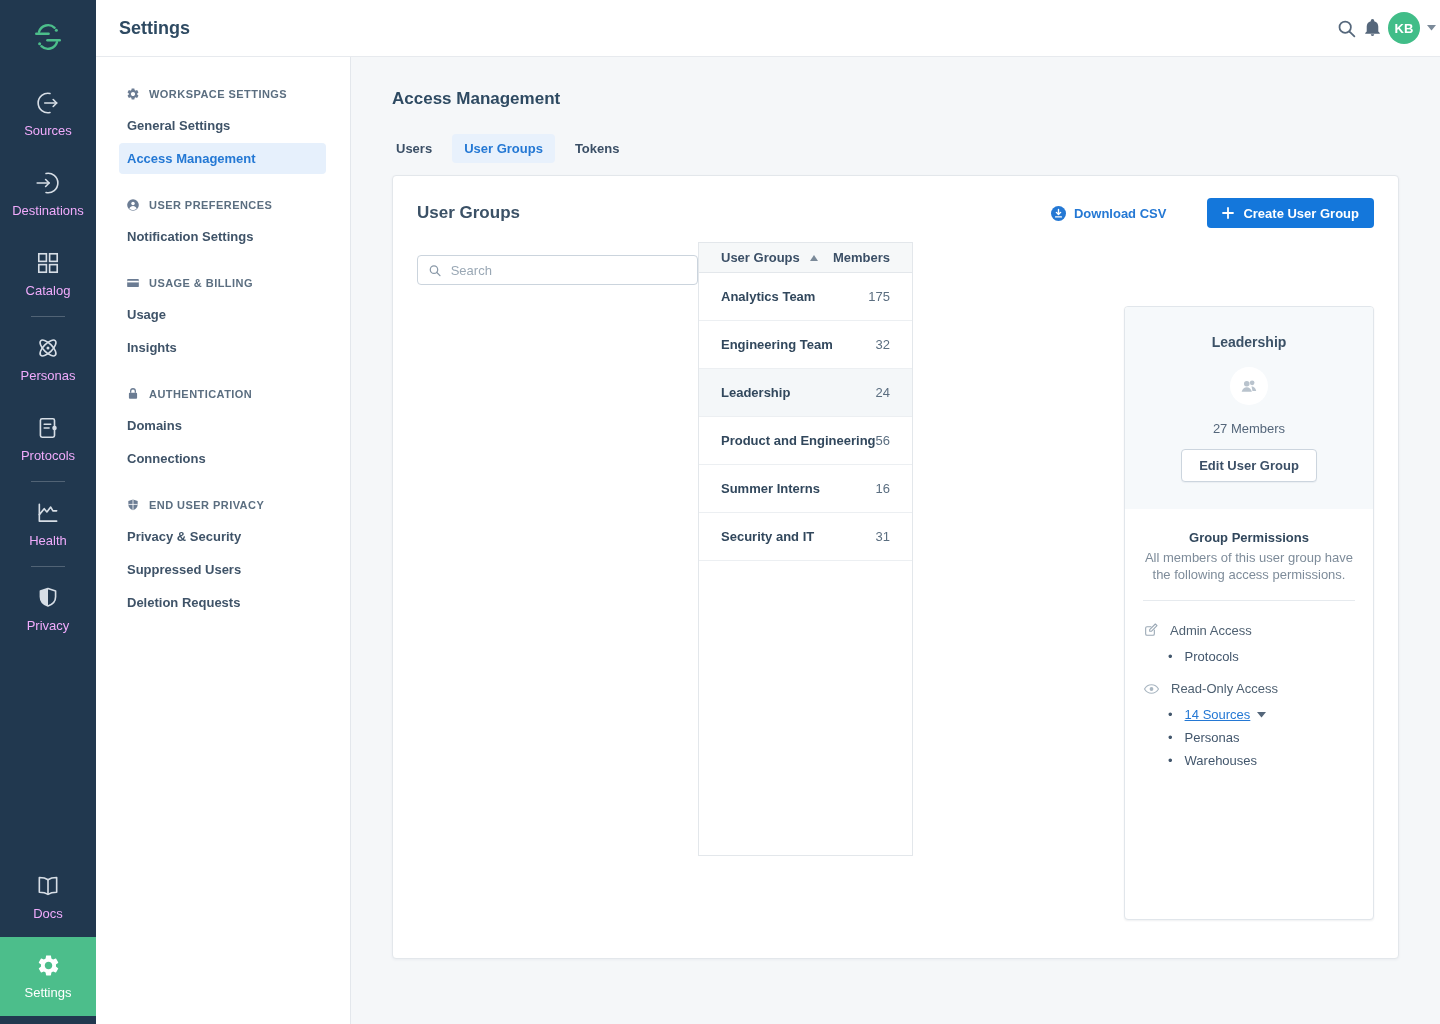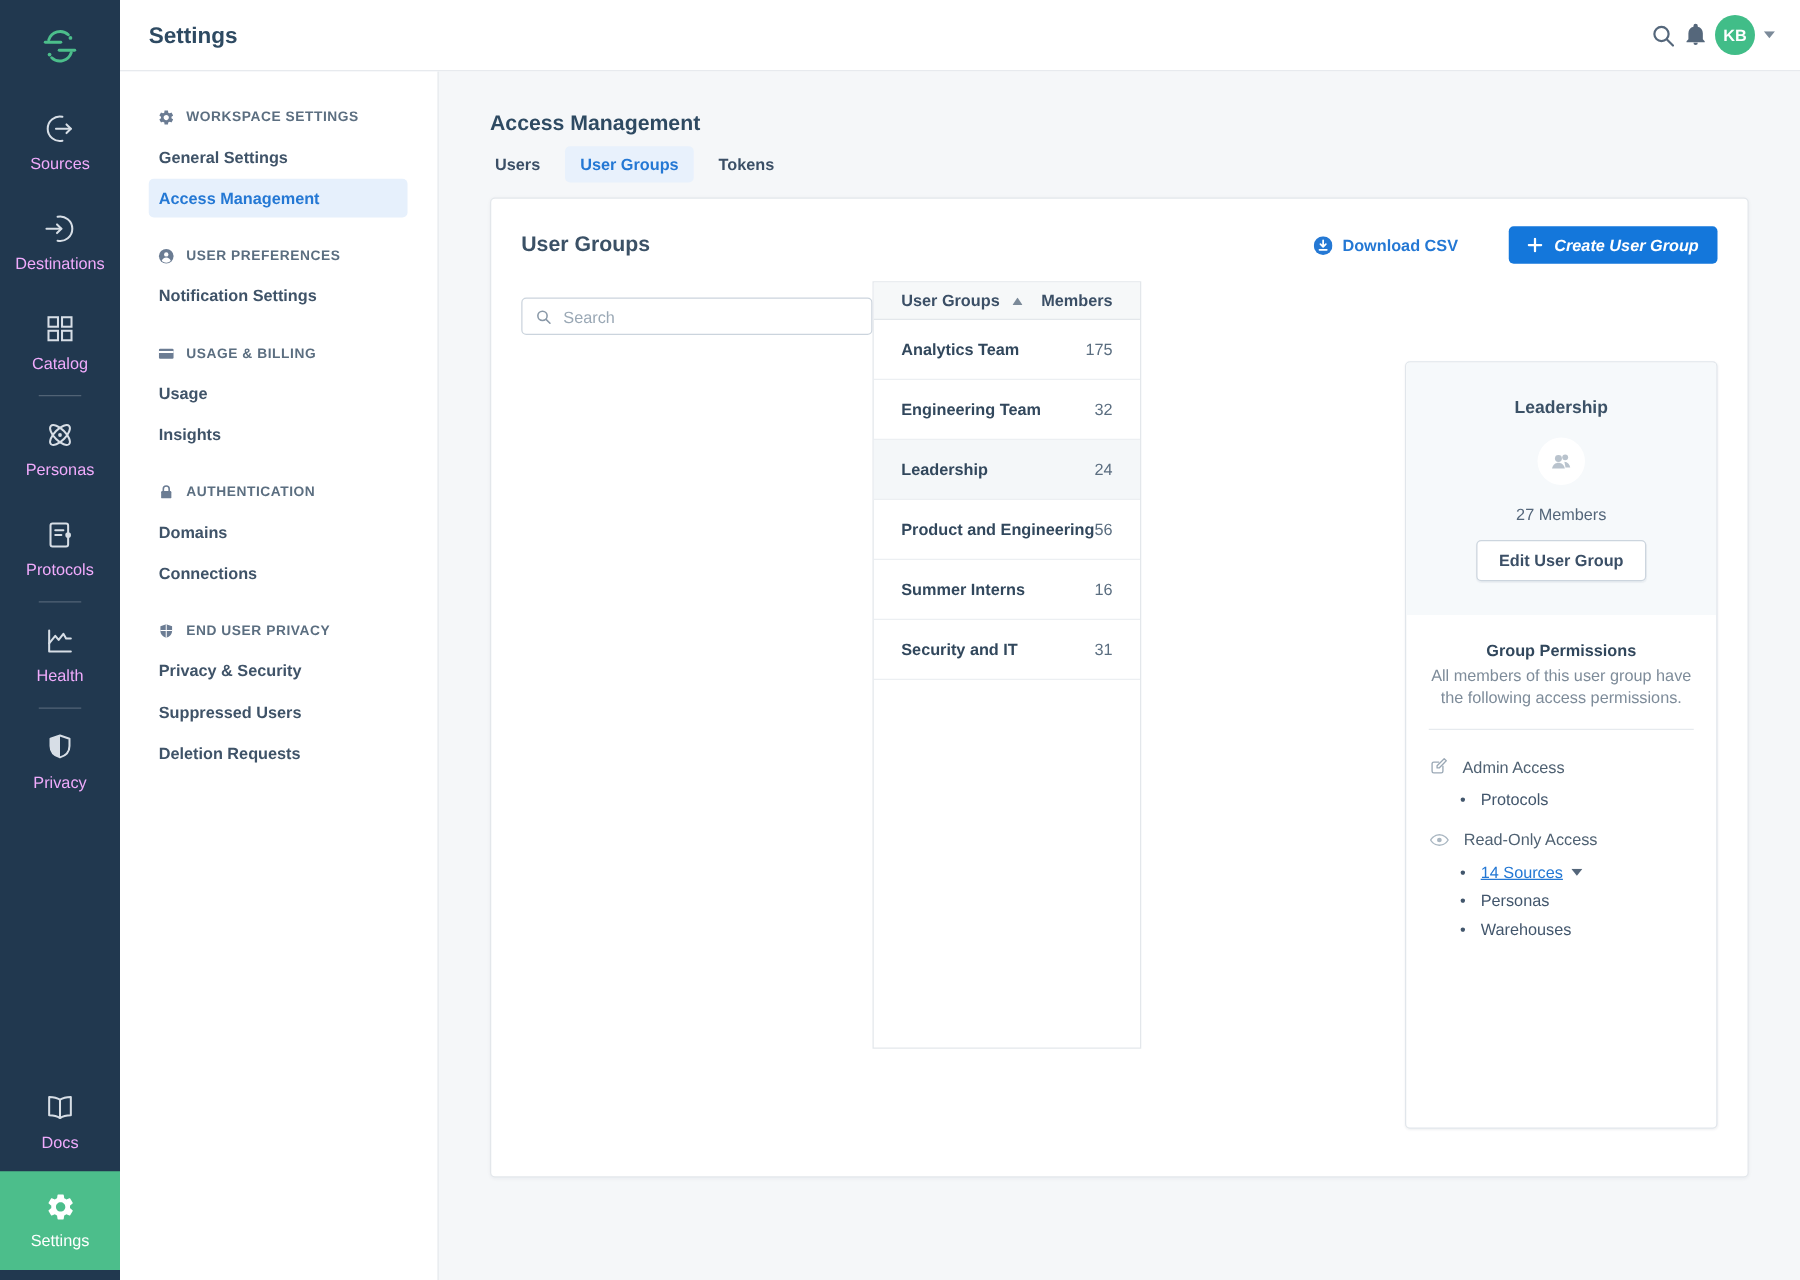--- a/index.html
+++ b/index.html
@@ -30,21 +30,21 @@
   .rail-item.active-green .lbl { color: #ffffff; }
   .rail-spacer { height: 8px; }
 
   
   .topbar {
     position: absolute; left: 96px; top: 0; width: 1344px; height: 57px;
     background: #ffffff; border-bottom: 1px solid #e7eaee;
     display: flex; align-items: center; z-index: 20;
   }
   .topbar-title { margin-left: 23px; font-size: 18px; font-weight: 700; color: #2e4a62; }
-  .topbar-actions { margin-left: auto; display: flex; align-items: center; gap: 6px; padding-right: 20px; }
+  .topbar-actions { margin-left: auto; display: flex; align-items: center; gap: 6px; padding-right: 4px; }
   .icon-btn { display: flex; align-items: center; justify-content: center; cursor: pointer; }
   .avatar-wrap { display: flex; align-items: center; gap: 7px; cursor: pointer; }
   .avatar {
     width: 32px; height: 32px; border-radius: 50%; background: #41bd88;
     color: #fff; font-size: 13px; font-weight: 700;
     display: flex; align-items: center; justify-content: center;
   }
 
   
   .settings-nav {
@@ -61,21 +61,21 @@
   .nav-items { margin-top: 3px; }
   .nav-item {
     margin: 2px 24px 2px 23px; padding: 8px 8px; border-radius: 4px;
     font-size: 13px; font-weight: 600; color: #3f5368; cursor: pointer;
   }
   .nav-item.active { background: #e6f0fc; color: #2478d4; }
 
   
   .main { position: absolute; left: 351px; top: 57px; width: 1089px; height: 967px; }
   .page-title { padding: 32px 0 0 41px; font-size: 17px; font-weight: 700; color: #2e4a62; }
-  .tabs { margin: 8px 0 0 33px; display: flex; gap: 8px; }
+  .tabs { margin: 25px 0 0 33px; display: flex; gap: 8px; }
   .tab {
     padding: 7px 12px; border-radius: 4px; font-size: 13px; font-weight: 700;
     color: #3b4f66; cursor: pointer;
   }
   .tab.active { background: #e8f1fc; color: #2478d4; }
 
   .card {
     margin: 12px 41px 0 41px; min-height: 784px;
     background: #fff; border: 1px solid #e3e7eb; border-radius: 4px;
     box-shadow: 0 1px 3px rgba(23,43,77,.05);
@@ -85,21 +85,20 @@
   .header-actions { margin-left: auto; display: flex; align-items: center; gap: 41px; }
   .download-link {
     display: flex; align-items: center; gap: 8px;
     color: #2478d4; font-size: 13px; font-weight: 700; cursor: pointer;
   }
   .create-btn {
     display: flex; align-items: center; gap: 9px;
     background: #1477db; color: #fff; font-size: 13px; font-weight: 700;
     border: none; border-radius: 4px; height: 30px; padding: 0 15px; cursor: pointer;
     font-family: inherit;
-    font-style: italic;
   }
 
   .card-body { display: flex; padding: 0 24px 28px; }
   .table-col { width: 689px; display: flex; flex-direction: row; }
   .search-box {
     margin: 13px 0 24px; width: 281px; height: 30px;
     border: 1px solid #cbd4dd; border-radius: 4px; background: #fff;
     display: flex; align-items: center; gap: 9px; padding: 0 10px;
   }
   .search-box input {

